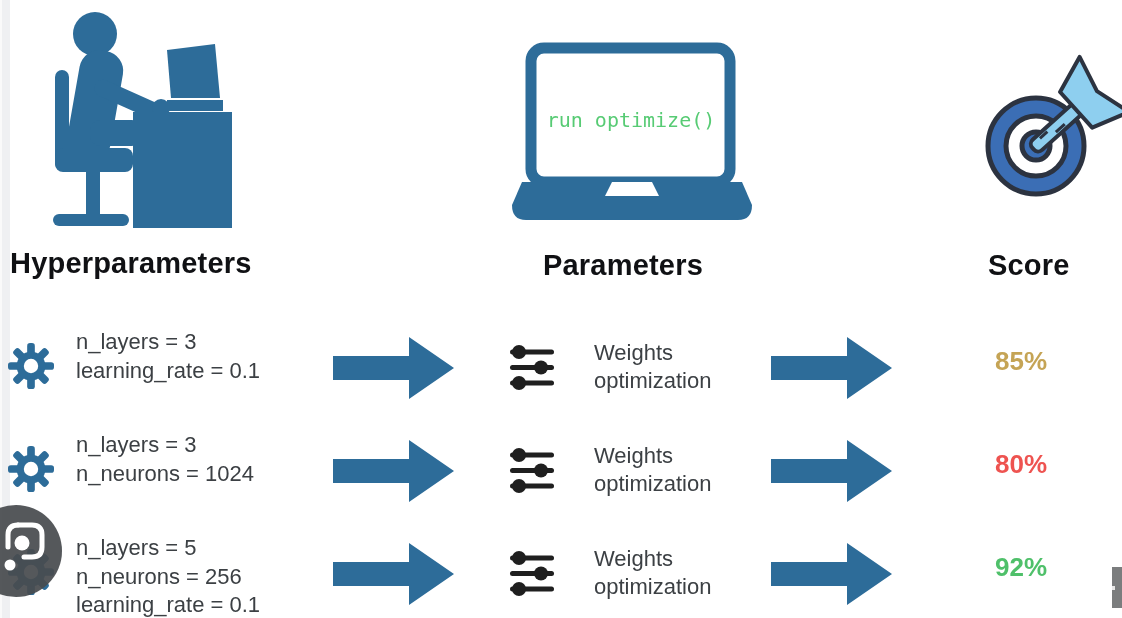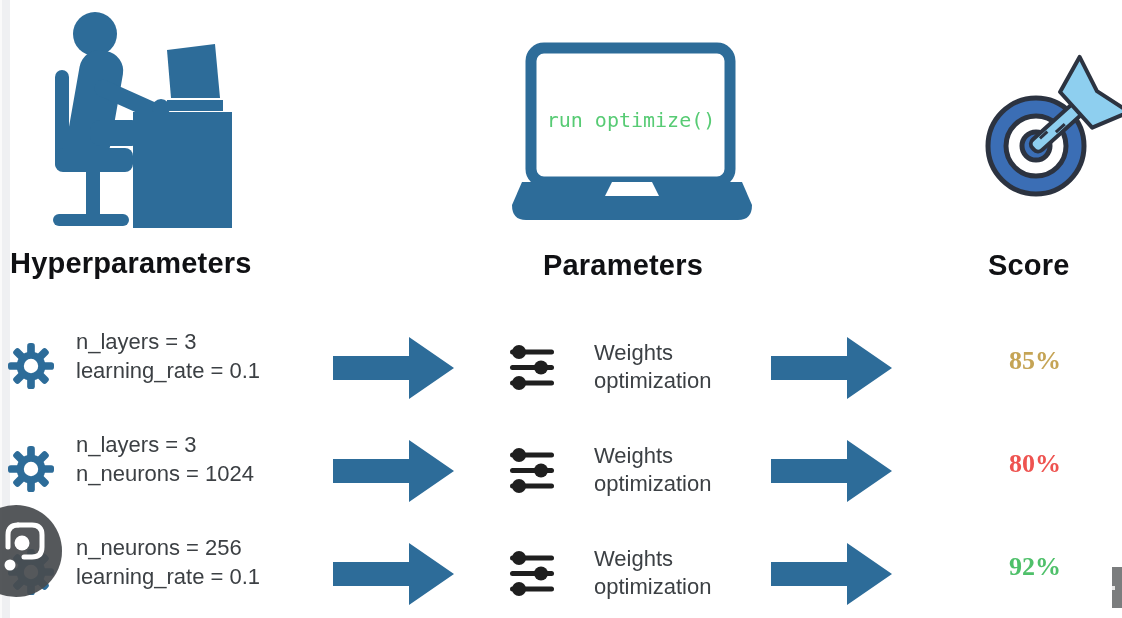--- a/index.html
+++ b/index.html
@@ -41,21 +41,21 @@
   .arrow{position:absolute;top:11px;width:122px;height:64px;}
   .arrow.a1{left:333px;}
   .arrow.a2{left:771px;}
   .sliders{position:absolute;left:508px;top:19px;width:48px;height:47px;}
   .weights-text{
     position:absolute;left:594px;top:14px;
     font-size:22px;line-height:28px;color:#3c4044;white-space:nowrap;
   }
   .score-val{
     position:absolute;left:995px;top:21px;width:80px;
-    text-align:center;font-size:26px;font-weight:bold;white-space:nowrap;font-family:Liberation Serif, serif;
+    text-align:left;font-size:26px;font-weight:bold;white-space:nowrap;
   }
   
   .lens-circle{
     position:absolute;left:-30px;top:505px;width:92px;height:92px;
     border-radius:50%;background:rgba(72,75,79,.93);z-index:6;
     cursor:pointer;
   }
   .lens-glyph{position:absolute;left:32px;top:12px;width:44px;height:60px;}
   .corner-bar{
     position:absolute;left:1112px;top:567px;width:10px;height:41px;
@@ -228,20 +228,21 @@
           <rect x="20" y="0" width="8" height="13" rx="3" transform="rotate(180 24 24)"></rect>
           <rect x="20" y="0" width="8" height="13" rx="3" transform="rotate(225 24 24)"></rect>
           <rect x="20" y="0" width="8" height="13" rx="3" transform="rotate(270 24 24)"></rect>
           <rect x="20" y="0" width="8" height="13" rx="3" transform="rotate(315 24 24)"></rect>
           <circle cx="24" cy="24" r="15"></circle>
         </g>
         <circle cx="24" cy="24" r="7.5" fill="#ffffff"></circle>
       </svg>
     </div>
     <div class="hp-text">
+      <div>n_layers = 5</div>
       <div>n_neurons = 256</div>
       <div>learning_rate = 0.1</div>
     </div>
     <div class="arrow a1">
       <svg viewBox="0 0 122 64" width="122" height="64">
         <polygon points="0,20 76,20 76,1 121,32 76,63 76,44 0,44" fill="#2d6c99"></polygon>
       </svg>
     </div>
     <div class="sliders">
       <svg viewBox="0 0 48 47" width="48" height="47">

